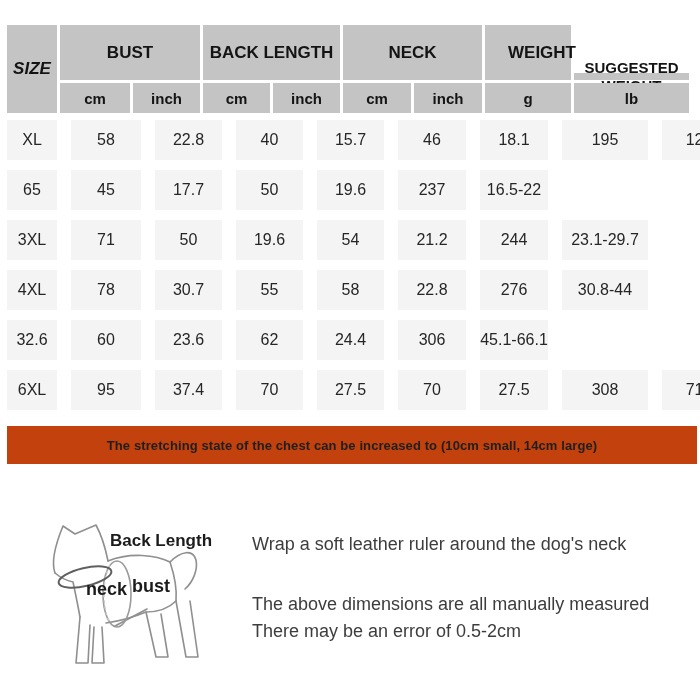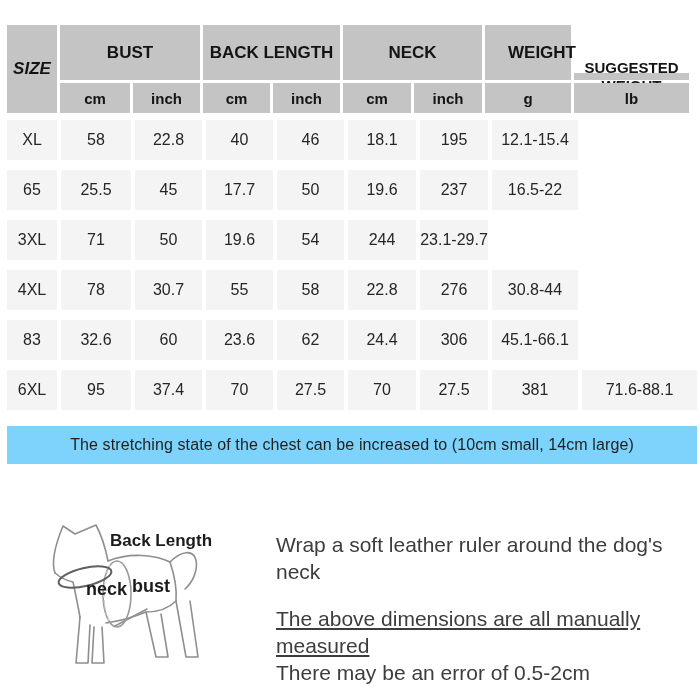--- a/index.html
+++ b/index.html
@@ -23,49 +23,49 @@
   .h-bust { grid-column:2 / span 2; grid-row:1; font-size:17px; }
   .h-back { grid-column:4 / span 2; grid-row:1; font-size:17px; }
   .h-neck { grid-column:6 / span 2; grid-row:1; font-size:17px; }
   .h-weight { grid-column:8; grid-row:1; font-size:17px;padding-left:28px; }
   .h-sugg { grid-column:9; grid-row:1; font-size:15px; line-height:1.15;margin-top:48px; }
   .h-unit { font-size:15px; }
 
   .trow {
     display:grid;
     grid-template-columns:50px 70px 67px 67px 67px 68px 68px 86px 115px;
-    gap:4px;
+    gap:14px;
     height:40px;
     margin-top:10px;
   }
   .trow.first { margin-top:7px; }
   .dcell {
     background:#f4f4f4; color:#262626; font-size:16px;
     display:flex; align-items:center; justify-content:center;
   }
 
   .note-bar {
-    margin-top:16px; height:38px; background:#7dd3fc;
+    margin-top:16px; height:38px; background:#c2410c;
     display:flex; align-items:center; justify-content:center;
-    font-size:16px; font-weight:normal; color:#1f1f1f; letter-spacing:0.1px;
+    font-size:13px; font-weight:bold; color:#1f1f1f; letter-spacing:0.1px;
   }
 
   .diagram { position:absolute; left:30px; top:505px; width:235px; height:195px; }
   .diagram svg { position:absolute; left:0; top:0; }
   .dia-label { position:absolute; font-weight:bold; color:#1b1b1b; white-space:nowrap; }
   .lbl-back { left:80px; top:26px; font-size:17px; }
   .lbl-neck { left:56px; top:74px; font-size:18px; }
   .lbl-bust { left:102px; top:71px; font-size:18px; }
 
   .instructions {
-    position:absolute; left:276px; top:531px; width:420px;
-    font-size:21px; line-height:27px; color:#3d3d3d;
+    position:absolute; left:252px; top:531px; width:420px;
+    font-size:18px; line-height:27px; color:#3d3d3d;
   }
   .instructions p { margin:0; }
-  .instructions p.second { margin-top:20px;text-decoration:underline; }
+  .instructions p.second { margin-top:33px; }
 </style>
 </head>
 <body>
 
 <div class="size-table">
   <div class="hdr">
     <div class="hcell h-size">SIZE</div>
     <div class="hcell h-bust">BUST</div>
     <div class="hcell h-back">BACK LENGTH</div>
     <div class="hcell h-neck">NECK</div>
@@ -79,73 +79,73 @@
     <div class="hcell h-unit">inch</div>
     <div class="hcell h-unit">g</div>
     <div class="hcell h-unit">lb</div>
   </div>
 
   <div class="trow first">
     <div class="dcell">XL</div>
     <div class="dcell">58</div>
     <div class="dcell">22.8</div>
     <div class="dcell">40</div>
+    <div class="dcell">15.7</div>
     <div class="dcell">46</div>
     <div class="dcell">18.1</div>
     <div class="dcell">195</div>
     <div class="dcell">12.1-15.4</div>
   </div>
   <div class="trow">
     <div class="dcell">65</div>
-    <div class="dcell">25.5</div>
     <div class="dcell">45</div>
     <div class="dcell">17.7</div>
     <div class="dcell">50</div>
     <div class="dcell">19.6</div>
     <div class="dcell">237</div>
     <div class="dcell">16.5-22</div>
   </div>
   <div class="trow">
     <div class="dcell">3XL</div>
     <div class="dcell">71</div>
     <div class="dcell">50</div>
     <div class="dcell">19.6</div>
     <div class="dcell">54</div>
+    <div class="dcell">21.2</div>
     <div class="dcell">244</div>
     <div class="dcell">23.1-29.7</div>
   </div>
   <div class="trow">
     <div class="dcell">4XL</div>
     <div class="dcell">78</div>
     <div class="dcell">30.7</div>
     <div class="dcell">55</div>
     <div class="dcell">58</div>
     <div class="dcell">22.8</div>
     <div class="dcell">276</div>
     <div class="dcell">30.8-44</div>
   </div>
   <div class="trow">
-    <div class="dcell">83</div>
     <div class="dcell">32.6</div>
     <div class="dcell">60</div>
     <div class="dcell">23.6</div>
     <div class="dcell">62</div>
     <div class="dcell">24.4</div>
     <div class="dcell">306</div>
     <div class="dcell">45.1-66.1</div>
   </div>
   <div class="trow">
     <div class="dcell">6XL</div>
     <div class="dcell">95</div>
     <div class="dcell">37.4</div>
     <div class="dcell">70</div>
     <div class="dcell">27.5</div>
     <div class="dcell">70</div>
     <div class="dcell">27.5</div>
-    <div class="dcell">381</div>
+    <div class="dcell">308</div>
     <div class="dcell">71.6-88.1</div>
   </div>
 
   <div class="note-bar">The stretching state of the chest can be increased to (10cm small, 14cm large)</div>
 </div>
 
 <div class="diagram">
   <svg width="235" height="195" viewBox="0 0 235 195">
     <g fill="none" stroke="#8f8f8f" stroke-width="1.6" stroke-linecap="round" stroke-linejoin="round">
 

